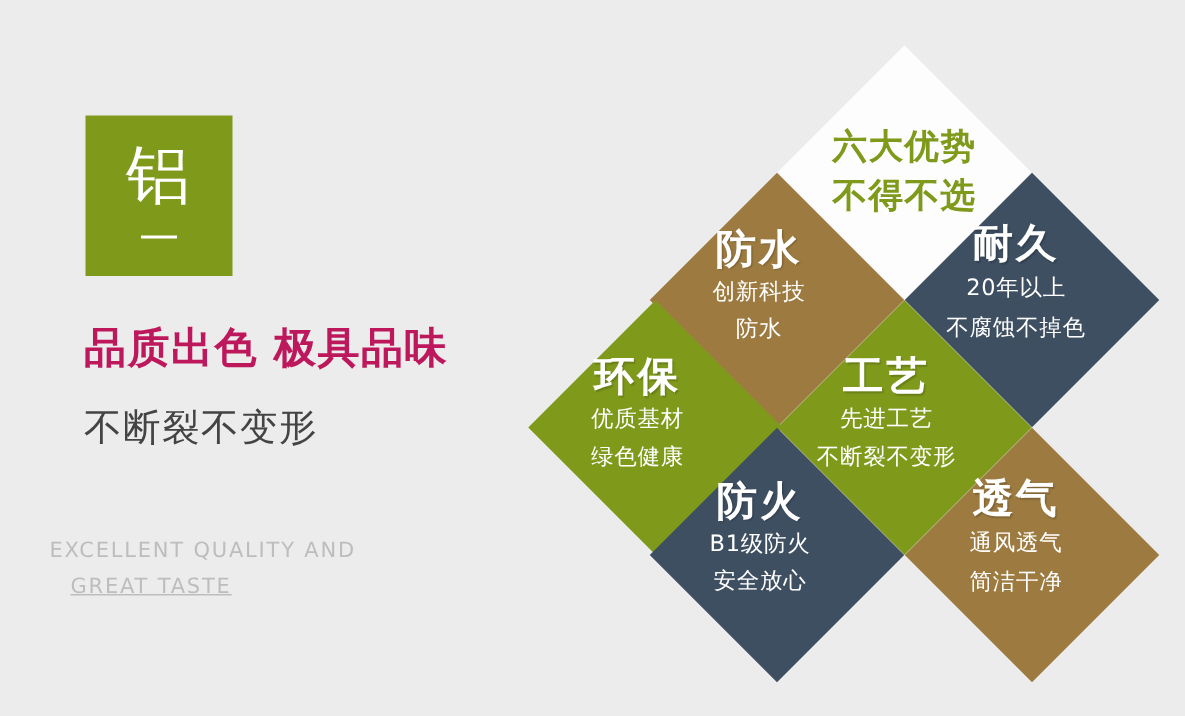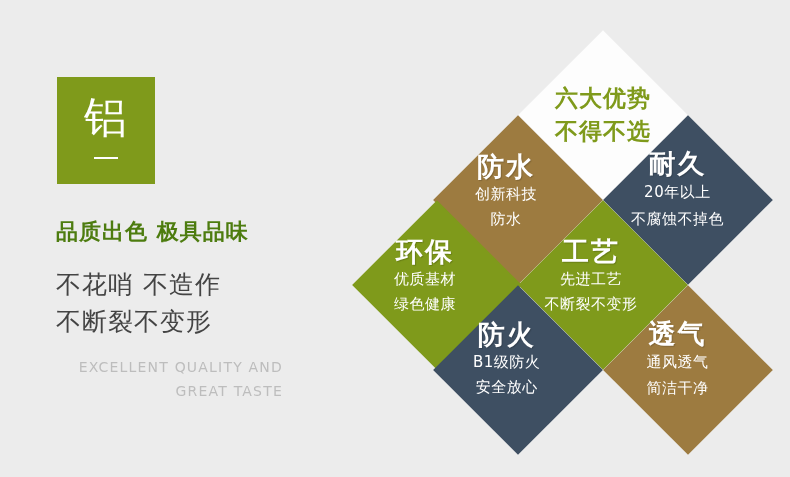--- a/index.html
+++ b/index.html
@@ -56,49 +56,49 @@
     top: 80px;
     width: 24px;
     height: 2px;
     background: #ffffff;
   }
 
   .headline {
     position: absolute;
     left: 56px;
     top: 212px;
-    font-size: 22px;
+    font-size: 28px;
     line-height: 40px;
     font-weight: bold;
-    color: #4d7c0f;
+    color: #be185d;
     letter-spacing: 1px;
     white-space: nowrap;
   }
   .sub-lines {
     position: absolute;
     left: 56px;
     top: 266px;
     font-size: 25px;
     line-height: 37px;
     color: #444444;
     letter-spacing: 1px;
     white-space: nowrap;
   }
   .en-line {
     position: absolute;
     width: 250px;
-    text-align: right;
+    text-align: left;
     font-size: 14px;
     line-height: 24px;
     color: #bdbdbd;
     letter-spacing: 1.2px;
     white-space: nowrap;
   }
   .en-line.l1 { left: 33px; top: 355px; }
-  .en-line.l2 { left: 33px; top: 379px; }
+  .en-line.l2 { left: 47px; top: 379px; text-decoration: underline; }
 
   
   .grid {
     position: absolute;
     left: 0; top: 0;
     width: 790px;
     height: 477px;
   }
   .dia {
     position: absolute;
@@ -182,21 +182,20 @@
   <div class="left-panel">
 
     <div class="logo-box">
       <div class="logo-char">铝</div>
       <div class="logo-rule"></div>
     </div>
 
     <div class="headline">品质出色 极具品味</div>
 
     <div class="sub-lines">
-      <div>不花哨 不造作</div>
       <div>不断裂不变形</div>
     </div>
 
     <div class="en-line l1">EXCELLENT QUALITY AND</div>
     <div class="en-line l2">GREAT TASTE</div>
   </div>
 
   <div class="grid">
 
     <div class="dia white" id="d-banner">

